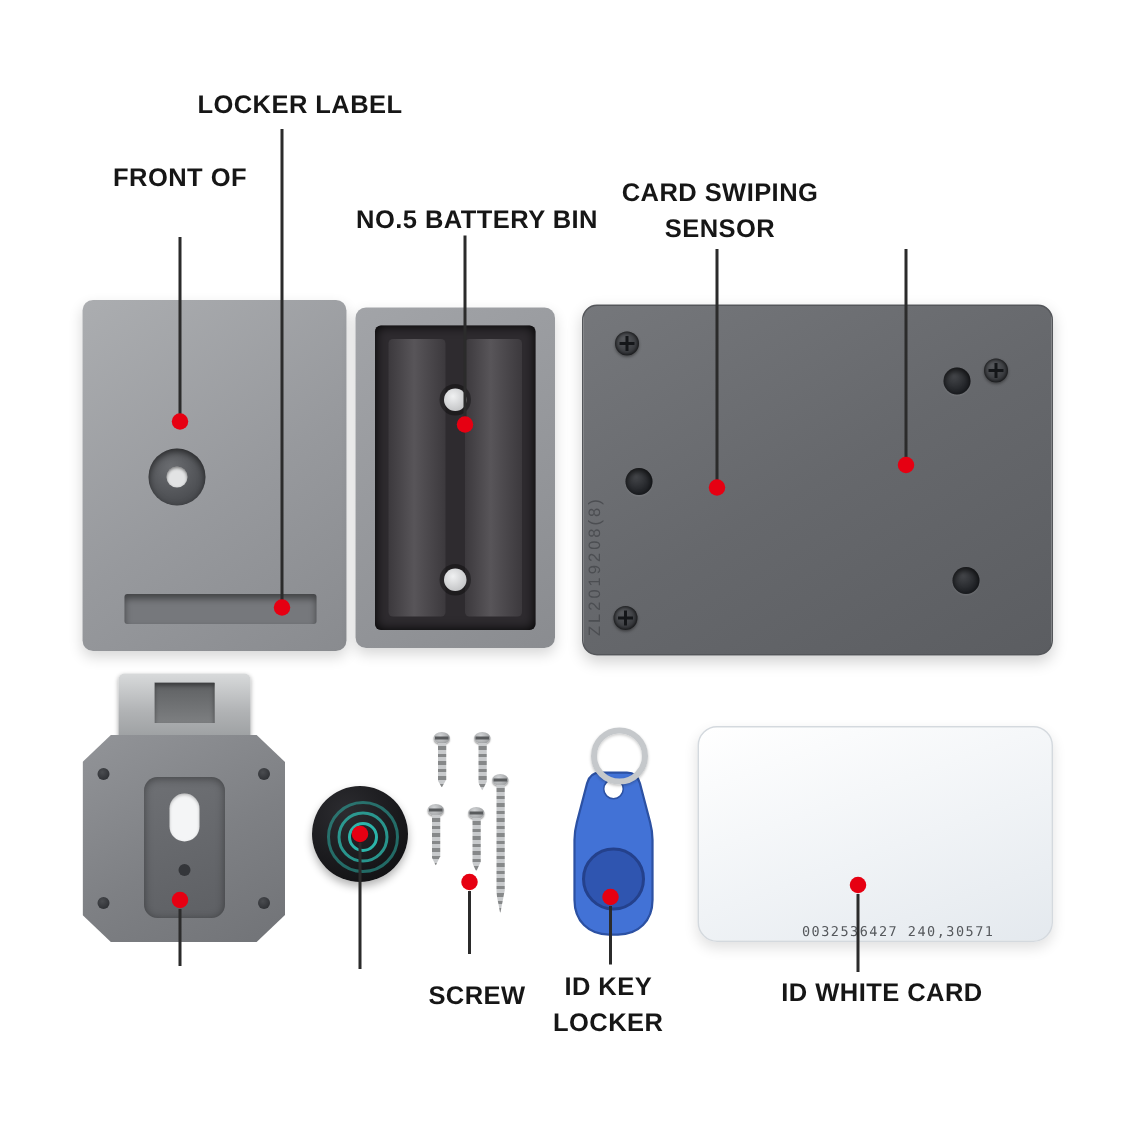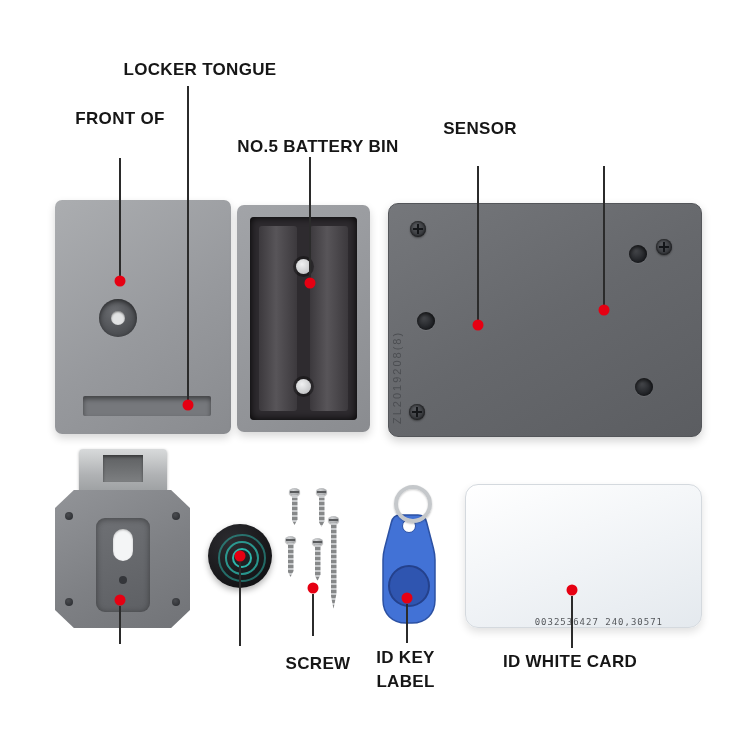--- a/index.html
+++ b/index.html
@@ -256,35 +256,36 @@
   <div class="cdot" style="left:310px;top:283px"></div>
   <div class="cdot" style="left:478px;top:325px"></div>
   <div class="cdot" style="left:604px;top:310px"></div>
   <div class="cdot" style="left:120px;top:600px"></div>
   <div class="cdot" style="left:240px;top:556px"></div>
   <div class="cdot" style="left:313px;top:588px"></div>
   <div class="cdot" style="left:407px;top:598px"></div>
   <div class="cdot" style="left:572px;top:590px"></div>
 
   <div class="lbl" style="left:100px;top:58px;width:200px">
-    <span class="ln">LOCKER TONGUE</span>
+    <span class="ln">LOCKER LABEL</span>
   </div>
   <div class="lbl" style="left:45px;top:107px;width:150px">
     <span class="ln">FRONT OF</span>
   </div>
   <div class="lbl" style="left:218px;top:135px;width:200px">
     <span class="ln">NO.5 BATTERY BIN</span>
   </div>
   <div class="lbl" style="left:395px;top:117px;width:170px">
+    <span class="ln">CARD SWIPING</span>
     <span class="ln">SENSOR</span>
   </div>
   <div class="lbl" style="left:278px;top:652px;width:80px">
     <span class="ln">SCREW</span>
   </div>
   <div class="lbl" style="left:358px;top:646px;width:95px">
     <span class="ln">ID KEY</span>
-    <span class="ln">LABEL</span>
-  </div>
-  <div class="lbl" style="left:490px;top:650px;width:160px">
+    <span class="ln">LOCKER</span>
+  </div>
+  <div class="lbl" style="left:508px;top:650px;width:160px">
     <span class="ln">ID WHITE CARD</span>
   </div>
 
 </div>
 
 </body></html>

